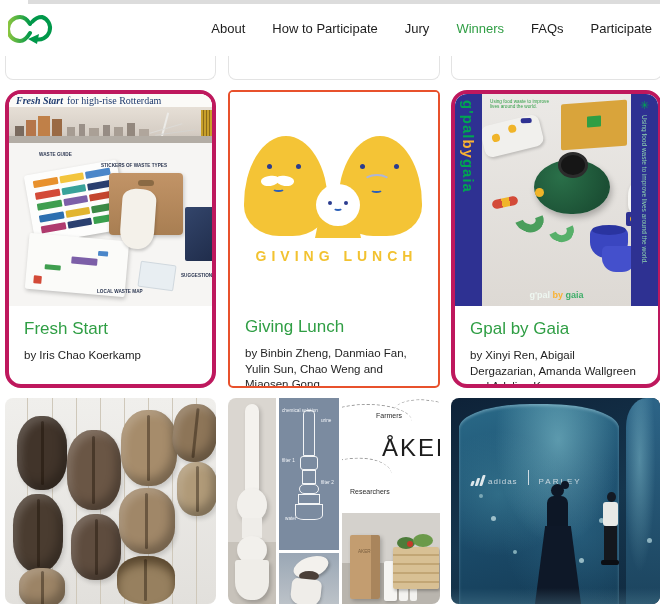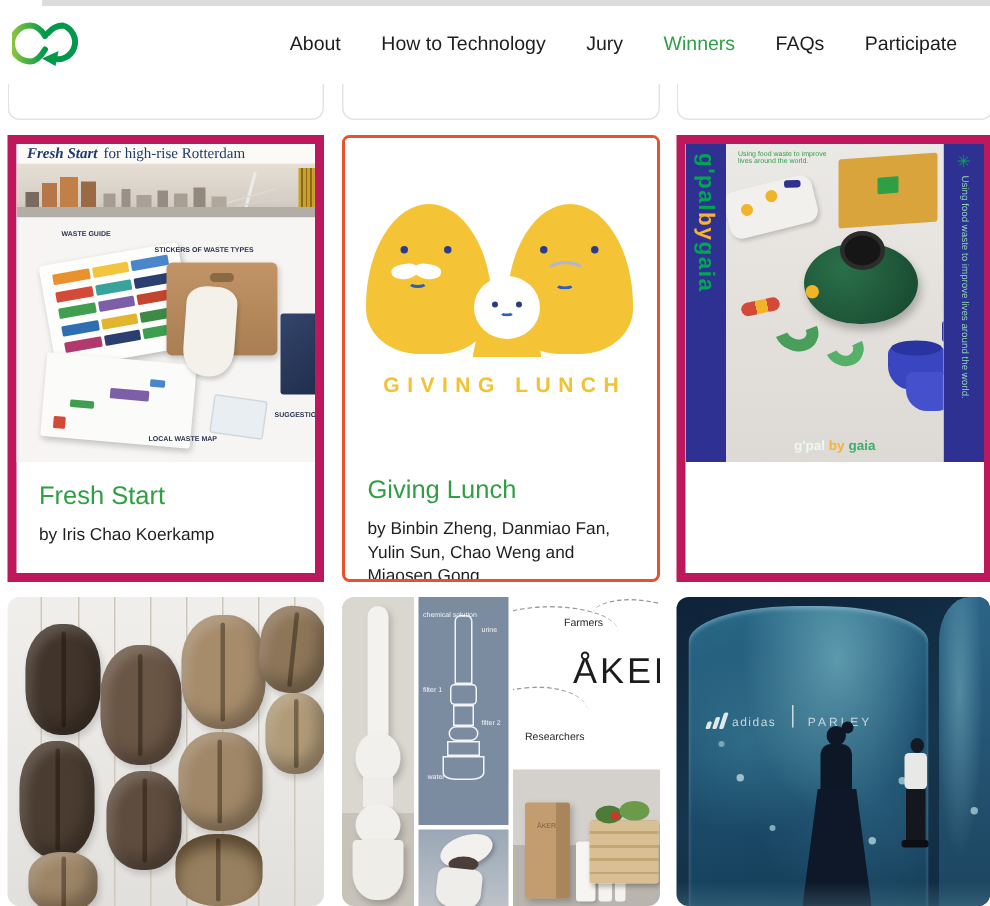--- a/index.html
+++ b/index.html
@@ -2,29 +2,29 @@
 <html><head>
 <meta charset="utf-8">
 <style>
   * { margin:0; padding:0; box-sizing:border-box; }
   html,body { width:660px; height:604px; }
   body { position:relative; overflow:hidden; background:#fff; font-family:"Liberation Sans", sans-serif; }
 
   .topstrip { position:absolute; left:28px; top:0; right:0; height:4px; background:#dcdcdc; z-index:9; }
 
   
-  .hdr { position:absolute; left:0; top:0; right:14px; height:56px; background:#fff; z-index:5; }
+  .hdr { position:absolute; left:0; top:0; right:0; height:56px; background:#fff; z-index:5; }
   .logo { position:absolute; left:8px; top:12px; }
   .nav { position:absolute; right:8px; top:0; height:56px; display:flex; align-items:center; gap:27px; font-size:13px; color:#1d1d1d; }
   .nav a { text-decoration:none; color:inherit; cursor:pointer; white-space:nowrap; }
   .nav a.active { color:#2f9e44; }
 
   
   .stub { position:absolute; top:56px; height:24px; background:#fff; border:1px solid #e3e3e3; border-top:none; border-radius:0 0 8px 8px; }
-  .card { position:absolute; top:90px; height:298px; background:#fff; border:6px solid #be185d; border-radius:0; overflow:hidden; cursor:pointer; }
+  .card { position:absolute; top:90px; height:298px; background:#fff; border:4px solid #be185d; border-radius:16px; overflow:hidden; cursor:pointer; }
   .card.hl { border:2px solid #e8512c; border-radius:5px; }
   .img { position:relative; height:212px; overflow:hidden; background:#fff; }
   .txt { padding:13px 15px 0; }
   .title { font-size:17px; color:#2f9e44; font-weight:400; }
   .by { margin-top:9px; font-size:11.5px; color:#1f1f1f; line-height:1.35; }
   .inst { margin-top:5px; font-size:10.5px; color:#6e6e6e; }
   .bimg { position:absolute; top:398px; height:206px; border-radius:8px; overflow:hidden; cursor:pointer; }
 
   .abs { position:absolute; }
   .mc { position:absolute; font-size:6px; transform:scale(.78); transform-origin:left top; white-space:nowrap; font-weight:bold; }
@@ -102,21 +102,21 @@
             <stop offset="1" stop-color="#00984a"></stop>
         </linearGradient>
       </defs>
       <path d="M22 12 C19 7 16 5 12 5 A9 9 0 1 0 12 29 C16 29 19 26 22 21" fill="none" stroke="url(#lg)" stroke-width="4" stroke-linecap="round"></path>
       <path d="M24 10 C27 6.5 30 5 34 5 A9 9 0 1 1 27 27" fill="none" stroke="#00984a" stroke-width="4" stroke-linecap="round"></path>
       <path d="M20 27 L31 22 L29 32 Z" fill="#00984a"></path>
     </svg>
   </div>
   <nav class="nav">
     <a>About</a>
-    <a>How to Technology</a>
+    <a>How to Participate</a>
     <a>Jury</a>
     <a class="active">Winners</a>
     <a>FAQs</a>
     <a>Participate</a>
   </nav>
 </div>
 
 <div class="stub" style="left:5px;width:211px;"></div>
 <div class="stub" style="left:228px;width:212px;"></div>
 <div class="stub" style="left:451px;width:211px;"></div>
@@ -244,20 +244,25 @@
       <div class="abs" style="left:32px;top:112px;width:30px;height:26px;border:8px solid #4a9e5c;border-top-color:transparent;border-left-color:transparent;border-radius:50%;transform:rotate(24deg);"></div>
       <div class="abs" style="left:66px;top:124px;width:26px;height:24px;border:7px solid #57b06a;border-bottom-color:transparent;border-right-color:transparent;border-radius:50%;transform:rotate(200deg);"></div>
       <div class="abs" style="left:108px;top:134px;width:38px;height:30px;background:#3a46c0;border-radius:6px 6px 16px 16px;">
         <div class="abs" style="left:2px;top:-3px;width:34px;height:10px;background:#2a34a0;border-radius:50%;"></div>
       </div>
       <div class="abs" style="left:120px;top:152px;width:34px;height:26px;background:#4450cc;border-radius:5px 5px 14px 14px;"></div>
       <div class="abs" style="left:150px;top:162px;width:46px;height:26px;background:#f0b429;border-radius:50% 50% 45% 45% / 60% 60% 40% 40%;box-shadow:inset 0 4px 6px rgba(0,0,0,.2);"></div>
       <div class="gp-bottom"><span style="color:#eef7f1;">g'pal</span> <span style="color:#f9b233;">by</span> <span style="color:#3fae6a;">gaia</span></div>
     </div>
   </div>
+  <div class="txt">
+    <div class="title">Gpal by Gaia</div>
+    <div class="by">by Xinyi Ren, Abigail Dergazarian, Amanda Wallgreen and Adeline Kou</div>
+
+  </div>
 </div>
 
 <div class="bimg pods" style="left:5px;width:211px;">
   <div class="string" style="left:22px;"></div>
   <div class="string" style="left:47px;"></div>
   <div class="string" style="left:71px;"></div>
   <div class="string" style="left:95px;"></div>
   <div class="string" style="left:119px;"></div>
   <div class="string" style="left:143px;"></div>
   <div class="string" style="left:167px;"></div>

